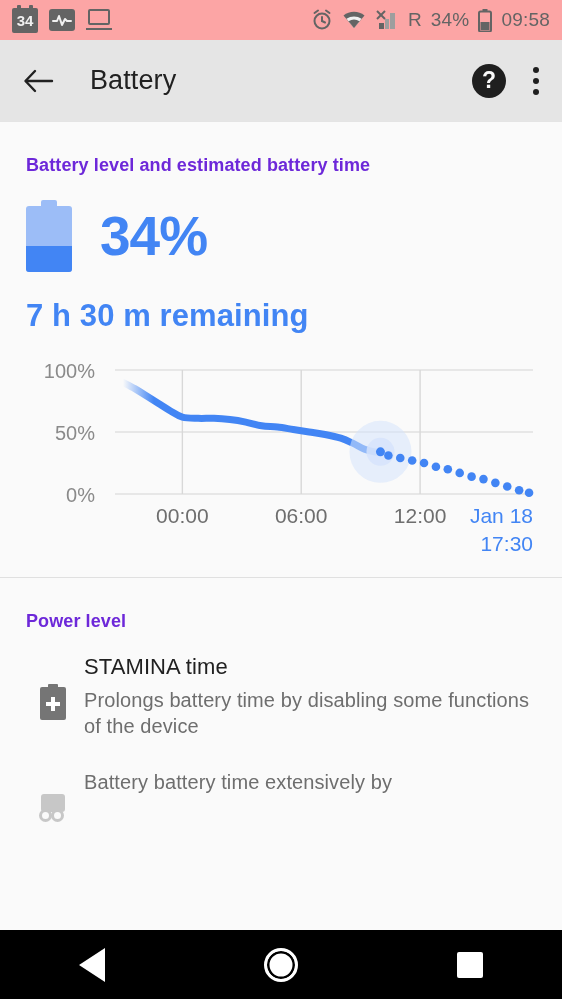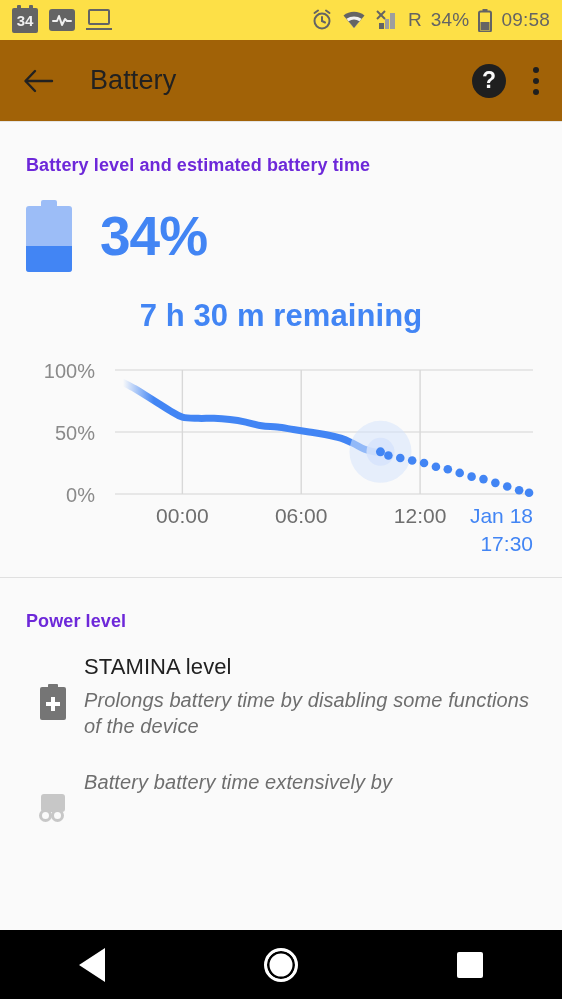--- a/index.html
+++ b/index.html
@@ -6,21 +6,21 @@
   html,body { width:562px; height:999px; }
   body {
     font-family:"Liberation Sans", sans-serif;
     background:#fafafa;
     overflow:hidden;
     position:relative;
   }
 
   
   .statusbar{
-    height:40px; background:#fde047;
+    height:40px; background:#fca5a5;
     display:flex; align-items:center;
     padding:0 12px; position:relative;
   }
   .sb-left{ display:flex; align-items:center; gap:11px; }
   .sb-right{ display:flex; align-items:center; gap:9px; margin-left:auto; }
   .sb-text{ font-size:19px; color:#646464; letter-spacing:.2px; }
   .cal-icon{
     width:26px;height:25px;background:#646464;border-radius:2px;
     color:#f0f0f0;font-size:15px;font-weight:bold;
     display:flex;align-items:center;justify-content:center;
@@ -39,21 +39,21 @@
     position:absolute;left:2px;top:0;width:22px;height:16px;
     border:2.5px solid #646464;border-radius:2px;display:block;
   }
   .laptop-icon b{
     position:absolute;left:0;bottom:1px;width:26px;height:2.5px;background:#646464;display:block;
   }
   .alarm-icon,.wifi-icon,.sig-icon,.batt-sb{ display:block; }
 
   
   .appbar{
-    height:82px; background:#a16207;
+    height:82px; background:#e5e5e5;
     display:flex; align-items:center; padding:0 22px;
     border-bottom:1px solid #e4e4e4;
   }
   .back-arrow{ width:34px;height:34px;position:relative;cursor:pointer;flex:0 0 auto; }
   .title{
     font-size:27px; color:#212121; margin-left:34px; letter-spacing:.1px;
   }
   .appbar-actions{ margin-left:auto; display:flex; align-items:center; gap:26px; }
   .help-icon{
     width:34px;height:34px;border-radius:50%;background:#1f1f1f;
@@ -79,21 +79,21 @@
     position:absolute;left:0;top:6px;width:46px;height:66px;background:#9cbdf7;border-radius:3px;overflow:hidden;
   }
   .big-battery .fill{
     position:absolute;left:0;bottom:0;width:100%;background:#4285f4;
   }
   .pct{
     font-size:55px; color:#4285f4; font-weight:bold; margin-left:28px; line-height:1; letter-spacing:-1px;
   }
   .remaining{
     font-size:31px; color:#4285f4; font-weight:bold;
-    padding:26px 26px 0 26px; letter-spacing:.1px;text-align:center;
+    padding:26px 26px 0 26px; letter-spacing:.1px;
   }
 
   
   .chart-wrap{ position:relative; height:215px; margin-top:14px; }
   .chart-svg{ display:block; }
 
   .divider{ height:1px; background:#e0e0e0; margin-top:14px; }
 
   
   .list-item{ display:flex; padding:22px 26px 0 26px; align-items:flex-start; cursor:pointer; }
@@ -109,21 +109,21 @@
   .plus::before{ left:5px;top:0;width:4px;height:14px; }
   .plus::after{ top:5px;left:0;width:14px;height:4px; }
   .ultra-icon{ width:30px;height:30px;position:relative;opacity:.55; }
   .ultra-icon .ub{ position:absolute;left:3px;top:2px;width:24px;height:18px;background:#9e9e9e;border-radius:3px; }
   .ultra-icon .uc1,.ultra-icon .uc2{
     position:absolute;bottom:0;width:13px;height:13px;border:3px solid #9e9e9e;border-radius:50%;background:#fafafa;
   }
   .ultra-icon .uc1{ left:1px; } .ultra-icon .uc2{ left:13px; }
   .li-text{ flex:1; padding-left:4px; }
   .li-title{ font-size:22px; color:#212121; letter-spacing:.1px; }
-  .li-sub{ font-size:20px; color:#6e6e6e; line-height:1.32; margin-top:7px; letter-spacing:.1px;font-style:italic; }
+  .li-sub{ font-size:20px; color:#6e6e6e; line-height:1.32; margin-top:7px; letter-spacing:.1px; }
 
   
   .navbar{
     position:absolute; left:0; bottom:0; width:562px; height:69px;
     background:#000; display:flex; align-items:center; justify-content:space-around;
   }
   .nav-back{
     width:0;height:0;border-top:17px solid transparent;border-bottom:17px solid transparent;
     border-right:26px solid #fff; cursor:pointer;
   }
@@ -264,21 +264,21 @@
   <div class="list-item">
     <div class="li-icon">
       <div class="mini-batt">
         <div class="mcap"></div>
         <div class="mbody">
             <div class="plus"></div>
           </div>
       </div>
     </div>
     <div class="li-text">
-      <div class="li-title">STAMINA level</div>
+      <div class="li-title">STAMINA time</div>
       <div class="li-sub">Prolongs battery time by disabling some functions of the device</div>
     </div>
   </div>
 
   <div class="list-item">
     <div class="li-icon">
       <div class="ultra-icon">
           <div class="ub"></div>
           <div class="uc1"></div>
           <div class="uc2"></div>

